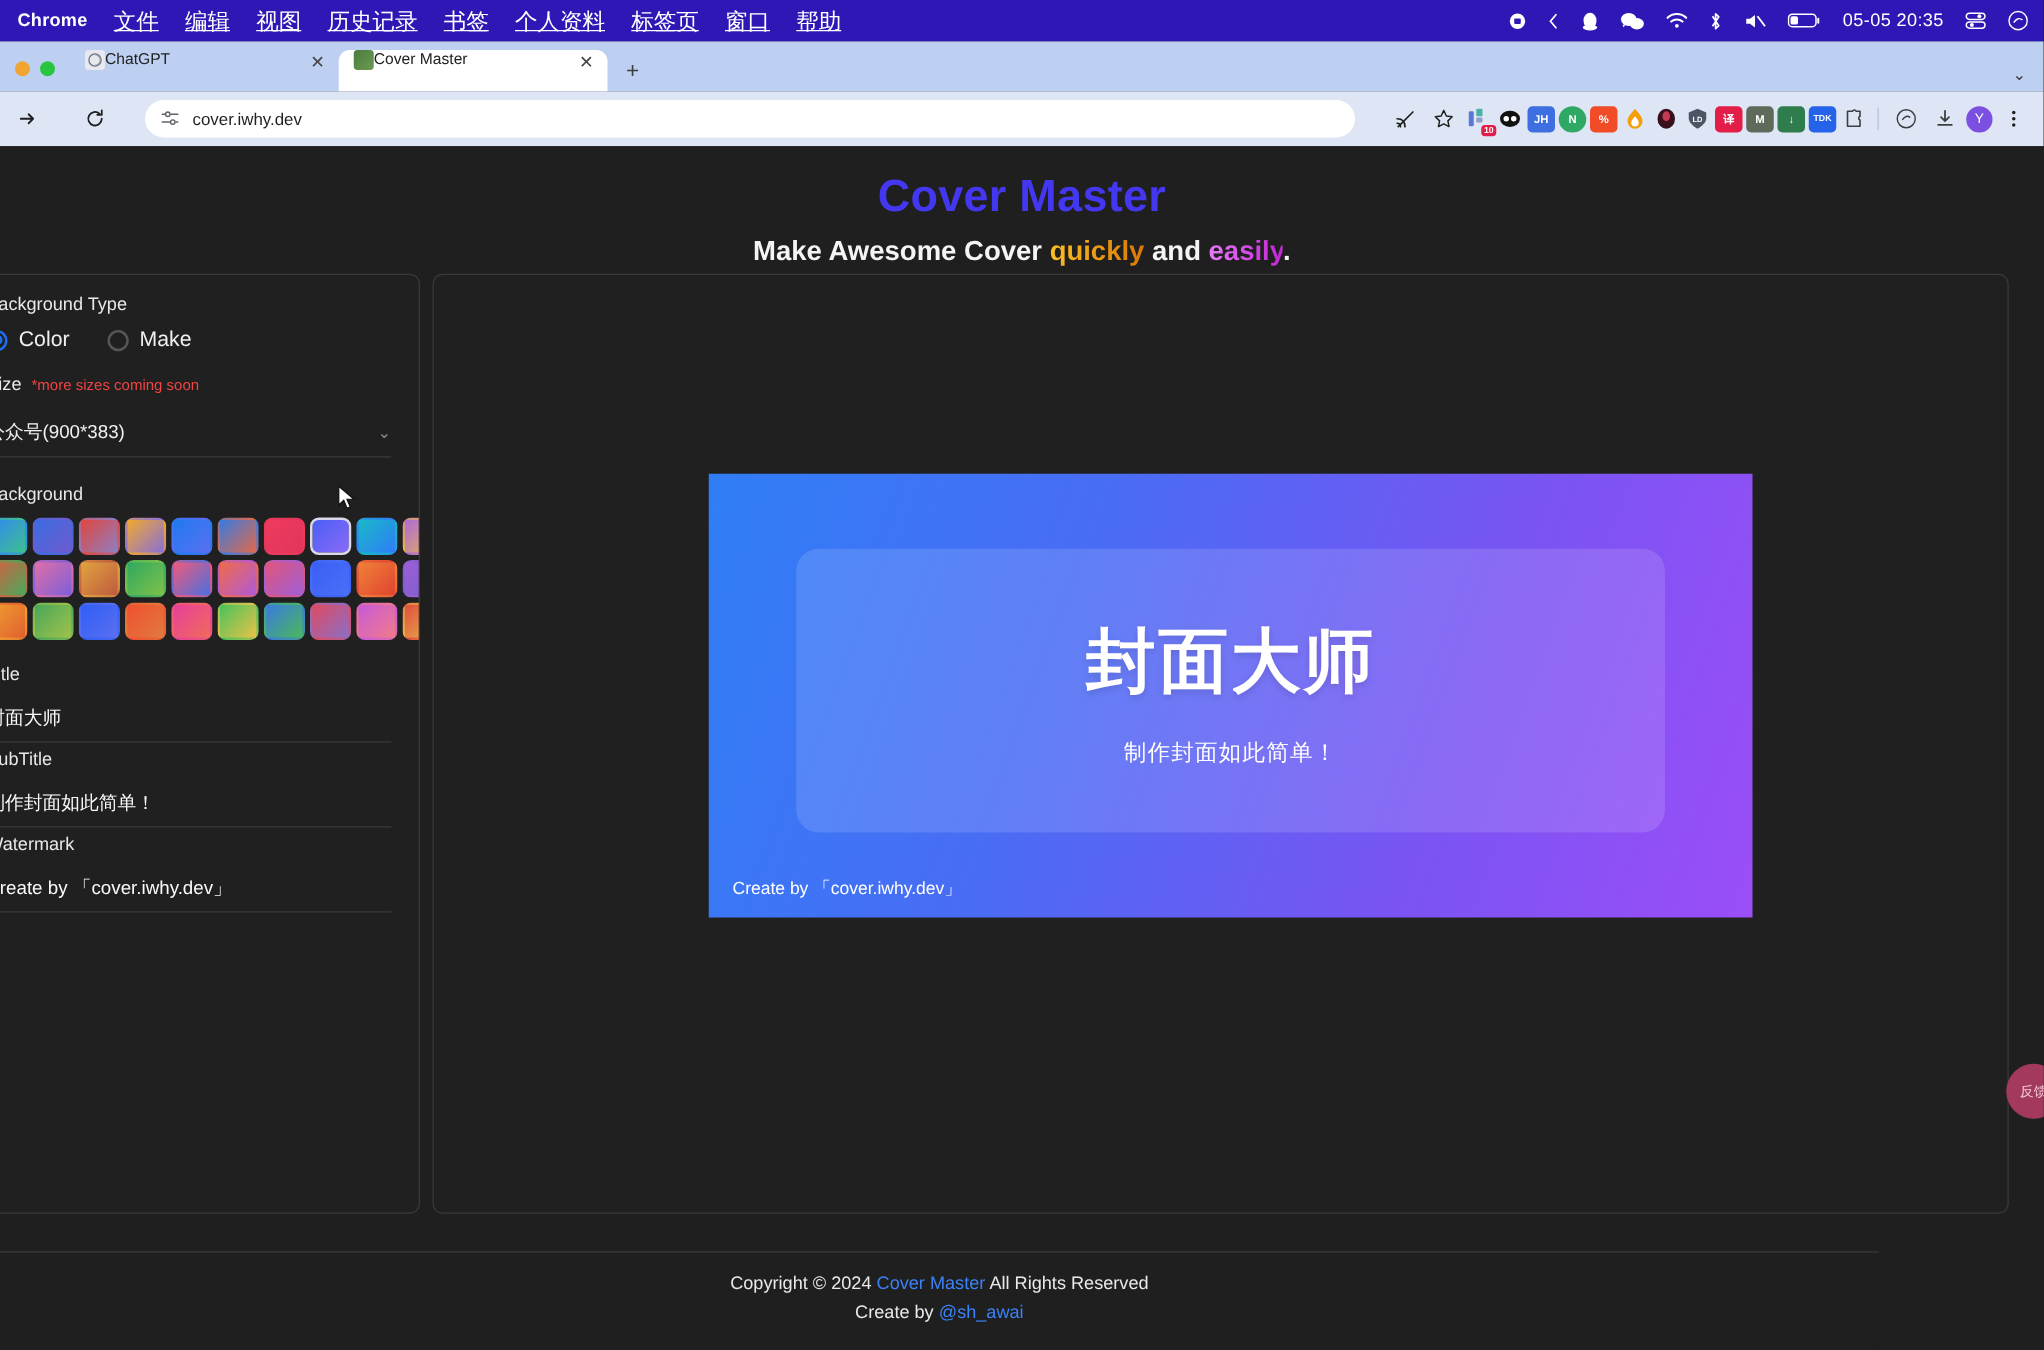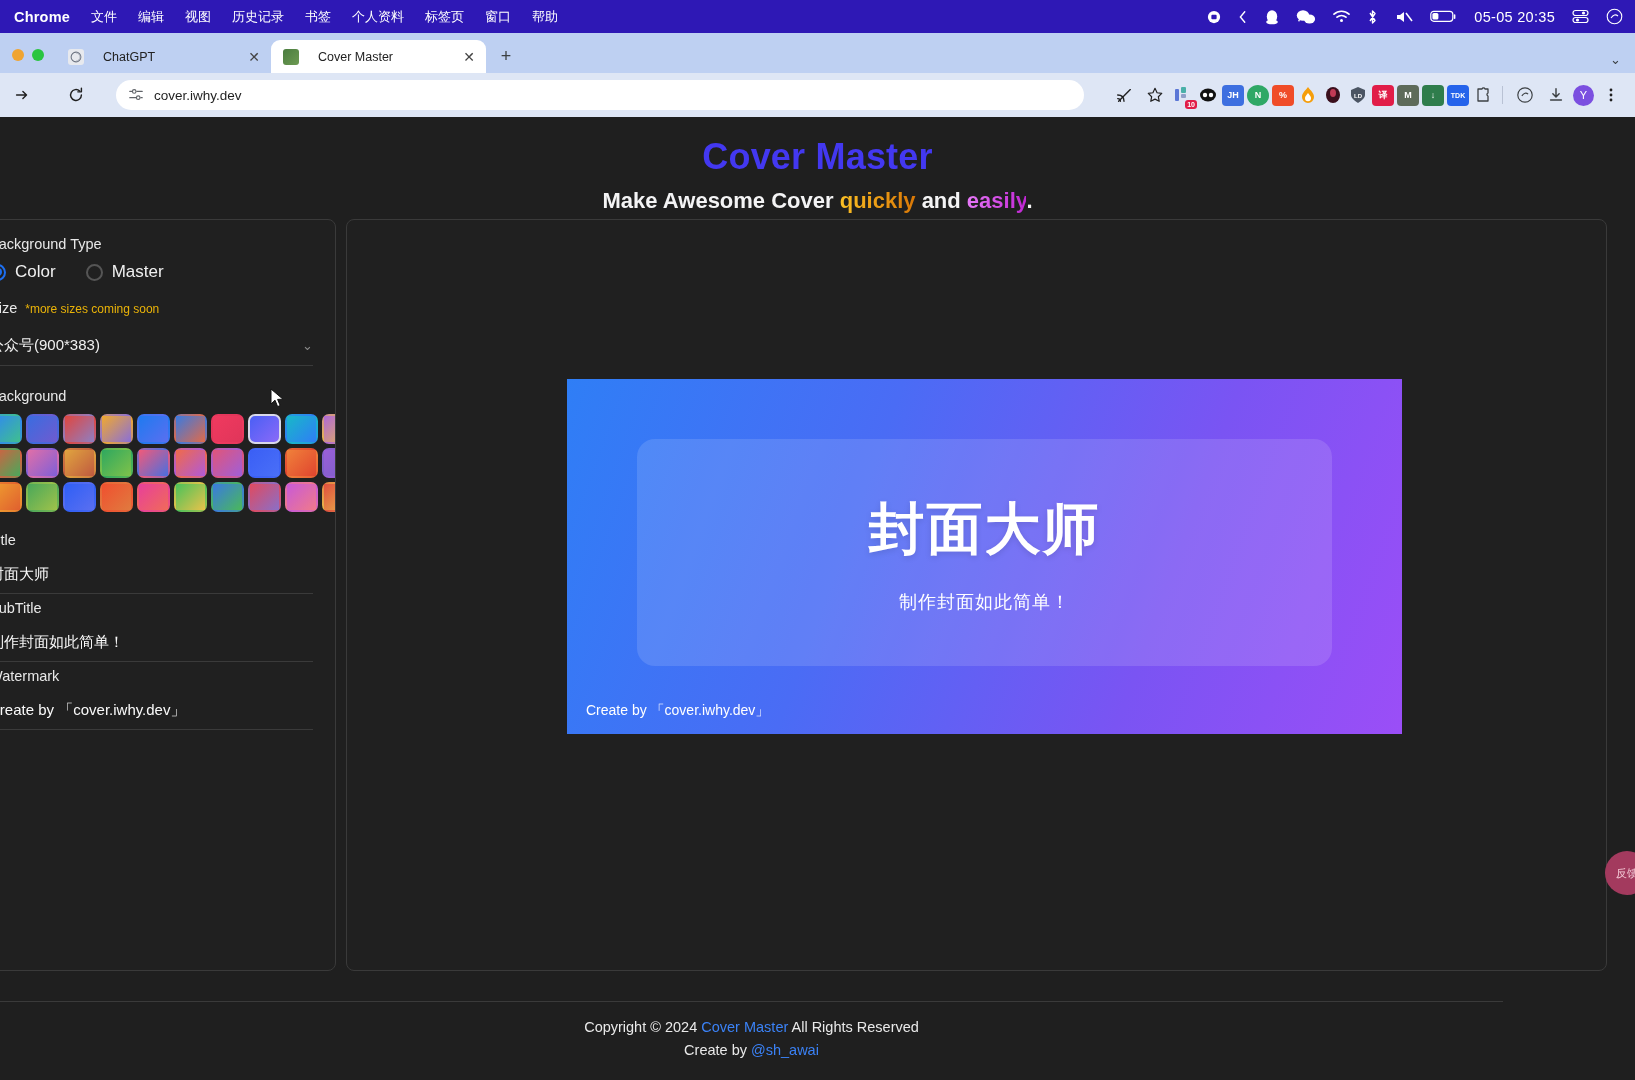--- a/index.html
+++ b/index.html
@@ -16,38 +16,38 @@
     background: #2e18b5;
     display: flex; align-items: center;
     padding: 0 12px 0 14px;
     color: #fff;
     font-size: 14px;
     position: relative;
     z-index: 50;
   }
   #menubar .mb-left { display: flex; align-items: center; gap: 21px; }
   #menubar .mb-app { font-weight: bold; font-size: 14.5px; letter-spacing: .2px; }
-  #menubar .mb-item { font-size: 13px; white-space: nowrap; }
+  #menubar .mb-item { font-size: 18px; white-space: nowrap; text-decoration: underline; }
   #menubar .mb-right { margin-left: auto; display: flex; align-items: center; gap: 17px; }
   #menubar .mb-right .ic { display: flex; align-items: center; justify-content: center; }
   #menubar .clock { font-size: 14.5px; letter-spacing: .3px; white-space: nowrap; }
 
   
   #tabstrip {
     height: 40px; width: 100%;
     background: #bed0f2;
     display: flex; align-items: flex-end;
     padding-left: 8px;
     position: relative;
   }
   .traffic { display: flex; align-items: center; gap: 8px; padding: 0 12px 12px 4px; }
   .traffic i { width: 12px; height: 12px; border-radius: 50%; display: block; }
   .tab {
     height: 33px; width: 215px;
-    display: flex; align-items: center; gap: 19px;
+    display: flex; align-items: flex-start; gap: 0;
     padding: 0 8px 0 12px;
     border-radius: 9px 9px 0 0;
     font-size: 12.5px; color: #222;
     position: relative;
   }
   .tab.inactive { background: transparent; }
   .tab.active { background: #fff; }
   .tab .favicon { width: 16px; height: 16px; border-radius: 3px; flex: 0 0 16px; display:block; }
   .tab .tabtitle { flex: 1; white-space: nowrap; overflow: hidden; text-overflow: ellipsis; }
   .tab .tabclose { width: 18px; height: 18px; display: flex; align-items: center; justify-content: center; border-radius: 50%; font-size: 14px; color: #444; }
@@ -110,21 +110,21 @@
     border: 1px solid #3a3a3a;
     border-radius: 8px;
     background: #202020;
   }
   #sidebar {
     width: 370px; flex: 0 0 370px;
     padding: 16px 22px;
     overflow: hidden;
   }
   .sec-label { font-size: 14.5px; color: #e8e8e8; margin-bottom: 10px; }
-  .sec-label .note { color: #eab308; font-size: 12px; margin-left: 8px; }
+  .sec-label .note { color: #ef4444; font-size: 12px; margin-left: 8px; }
   .radio-row { display: flex; align-items: center; gap: 30px; margin-bottom: 18px; }
   .radio { display: flex; align-items: center; gap: 9px; font-size: 17px; color: #f0f0f0; }
   .radio .dot { width: 17px; height: 17px; border-radius: 50%; border: 2px solid #555; display: flex; align-items: center; justify-content: center; flex: 0 0 17px; }
   .radio.on .dot { border-color: #1d6ff2; }
   .radio.on .dot::after { content: ""; width: 8px; height: 8px; border-radius: 50%; background: #1d6ff2; display: block; }
 
   .select {
     height: 40px; border-bottom: 1px solid #3a3a3a;
     display: flex; align-items: center;
     font-size: 15px; color: #f0f0f0;
@@ -461,21 +461,21 @@
     <div id="sidebar" class="panel">
 
       <div class="sec-label">Background Type</div>
       <div class="radio-row">
         <label class="radio on">
           <span class="dot"></span>
           <span>Color</span>
         </label>
         <label class="radio">
           <span class="dot"></span>
-          <span>Master</span>
+          <span>Make</span>
         </label>
       </div>
 
       <div class="sec-label">
         <span>Size</span><span class="note">*more sizes coming soon</span>
       </div>
       <div class="select">
         <span>公众号(900*383)</span>
         <span class="chev">⌄</span>
       </div>

